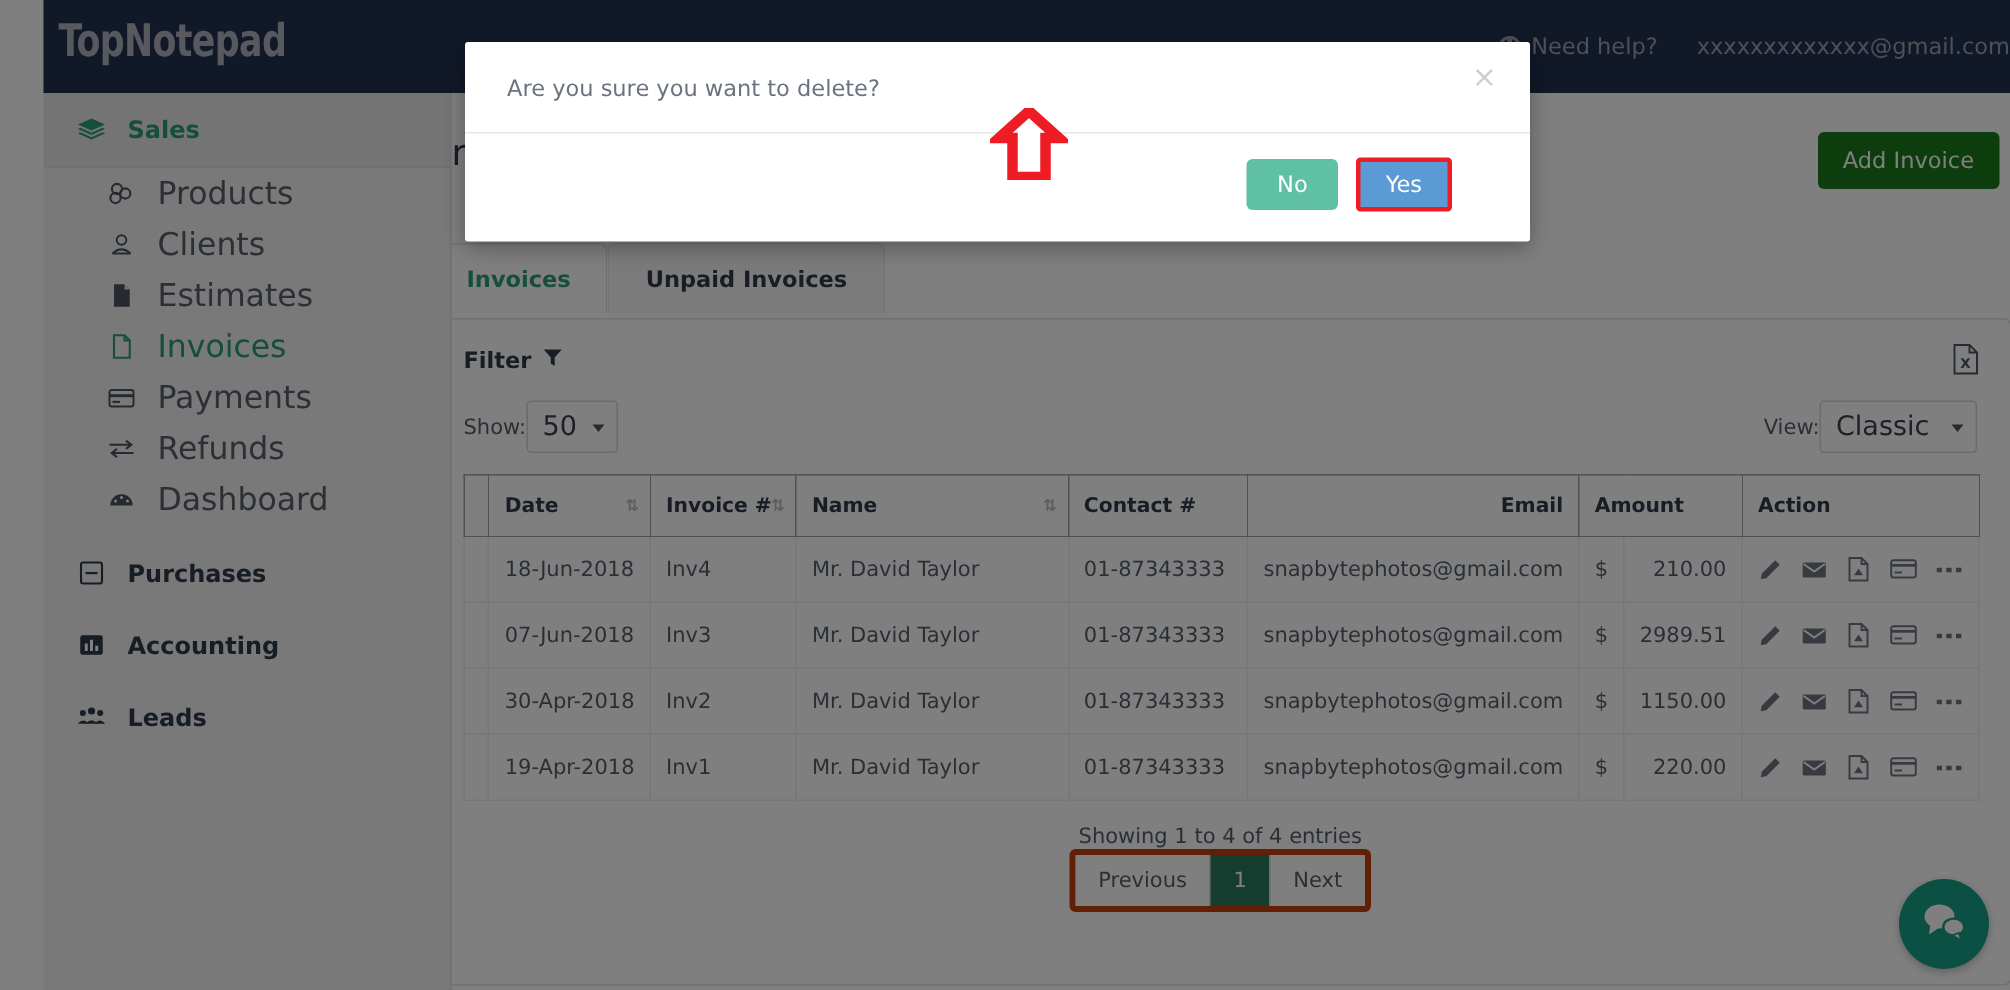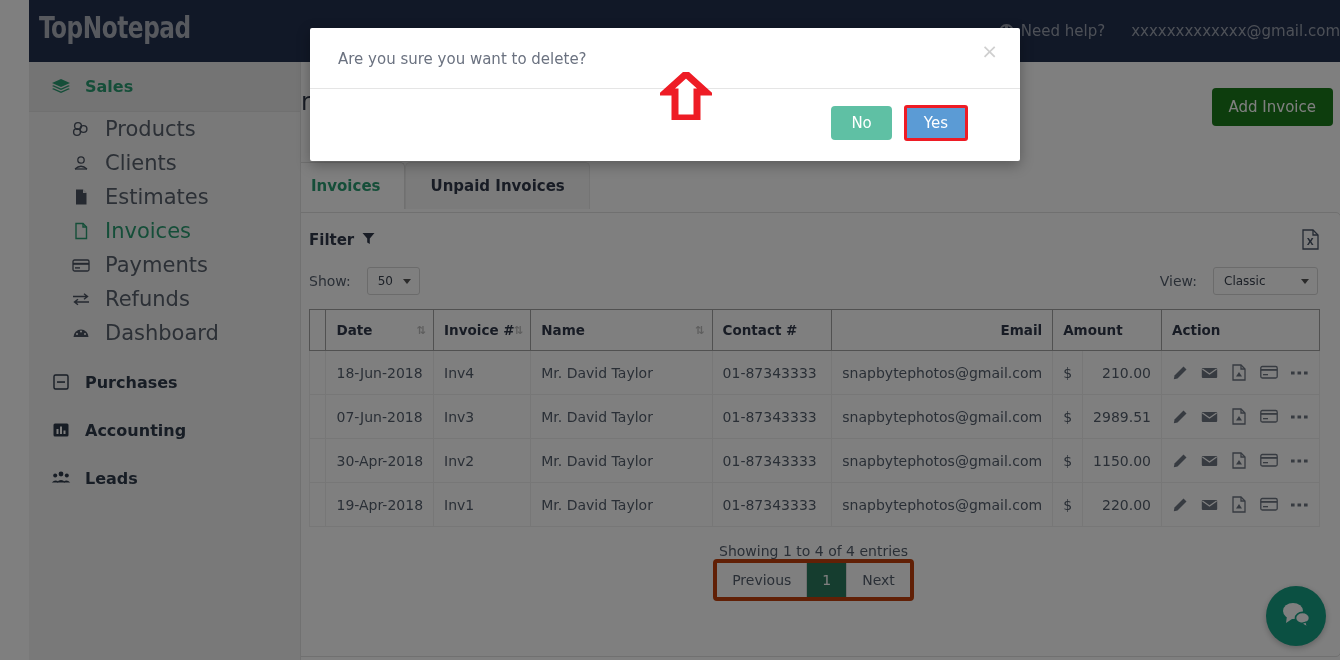--- a/index.html
+++ b/index.html
@@ -122,24 +122,24 @@
     font-size: 15px; font-weight: bold; color: #31394a;
   }
   .funnel { display: inline-block; }
   .excel-export {
     position: absolute; right: 20px; top: 16px; cursor: pointer;
   }
   .showview-row {
     display: flex; align-items: center; justify-content: space-between;
     padding: 18px 22px 0 22px;
   }
-  .selwrap { display: flex; align-items: center; gap: 16px; font-size: 14px; color: #555f6d; }
+  .selwrap { display: flex; align-items: center; gap: 0; font-size: 14px; color: #555f6d; }
   .fakeselect {
     position: relative; border: 1px solid #d6d6d6; border-radius: 3px;
-    background: #fff; padding: 6px 26px 6px 10px; font-size: 12px;
+    background: #fff; padding: 6px 26px 6px 10px; font-size: 18px;
     color: #3a424f; min-width: 40px; cursor: pointer;
   }
   .fakeselect .ar {
     position: absolute; right: 8px; top: 50%; margin-top: -2px;
     width: 0; height: 0; border-left: 4px solid transparent;
     border-right: 4px solid transparent; border-top: 5px solid #555;
   }
   .fakeselect.view { min-width: 105px; }
 
   

